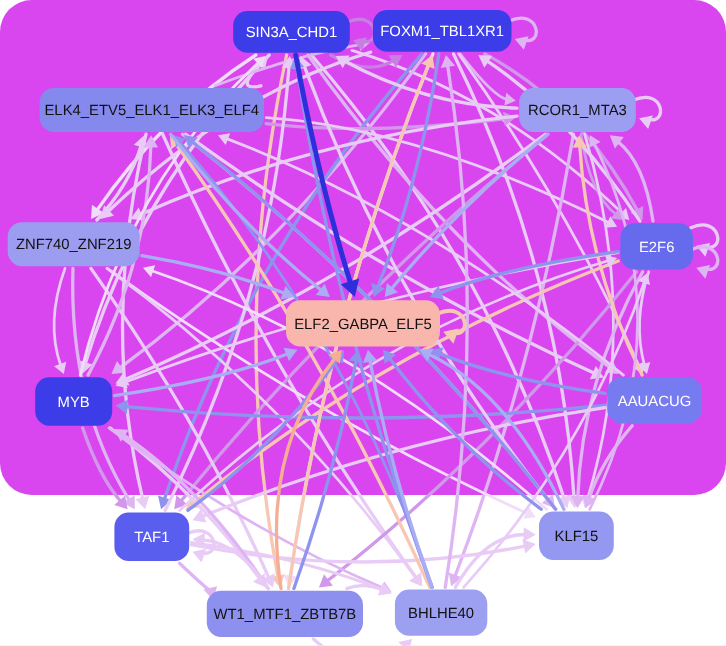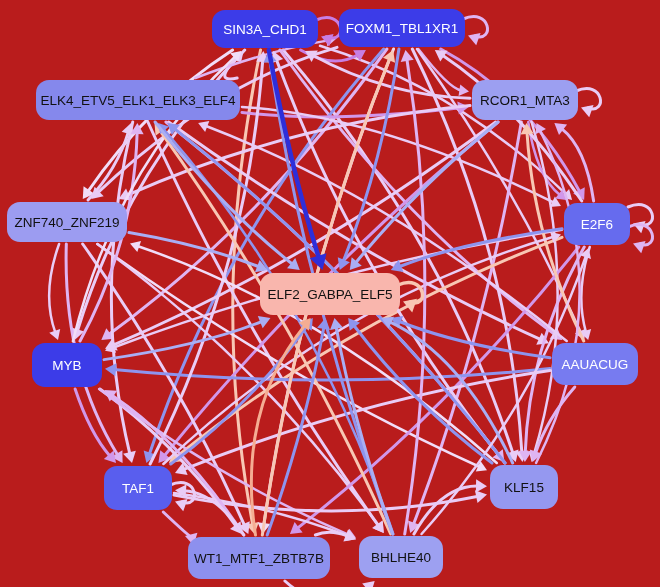--- a/index.html
+++ b/index.html
@@ -7,22 +7,23 @@
     padding: 0;
     background: #ffffff;
     width: 660px;
     height: 587px;
     overflow: hidden;
     font-family: "Liberation Sans", sans-serif;
   }
   #stage {
     position: relative;
     width: 660px;
-    height: 587px;
-    background: #b91c1c;
+    height: 450px;
+    background: #d946ef;
+    border-radius: 29px;
   }
   svg { display: block; }
   .node-box { stroke: none; }
   .node-label {
     font-family: "Liberation Sans", sans-serif;
     font-size: 13.5px;
     pointer-events: none;
   }
   .edge { fill: none; }
 </style>

